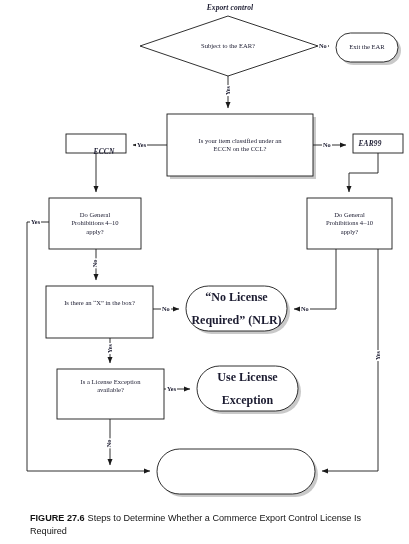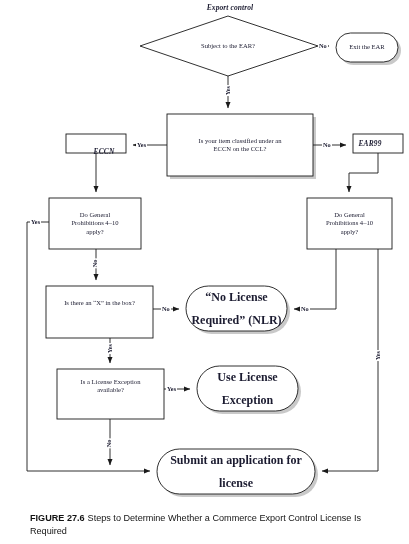--- a/index.html
+++ b/index.html
@@ -215,24 +215,20 @@
   <div class="node-label t-node" style="left:57px; top:372px; width:107px; height:28px; flex-direction:column;">
     <span>Is a License Exception</span>
     <span>available?</span>
   </div>
 
   <div class="node-label t-node-b" style="left:197px; top:366px; width:101px; height:45px; flex-direction:column;text-align:right;">
     <span>Use License</span>
     <span>Exception</span>
   </div>
 
-  <div class="node-label t-node-b" style="left:157px; top:449px; width:158px; height:45px; flex-direction:column;">
-    <span>Submit an application for</span>
-    <span>license</span>
-  </div>
 
   <div class="edge-label" style="left:318px; top:42px;">No</div>
 
   <div class="edge-label vert" style="left:222px; top:87px;">Yes</div>
 
   <div class="edge-label" style="left:136px; top:141px;">Yes</div>
 
   <div class="edge-label" style="left:322px; top:141px;">No</div>
 
   <div class="edge-label" style="left:30px; top:218px;">Yes</div>

